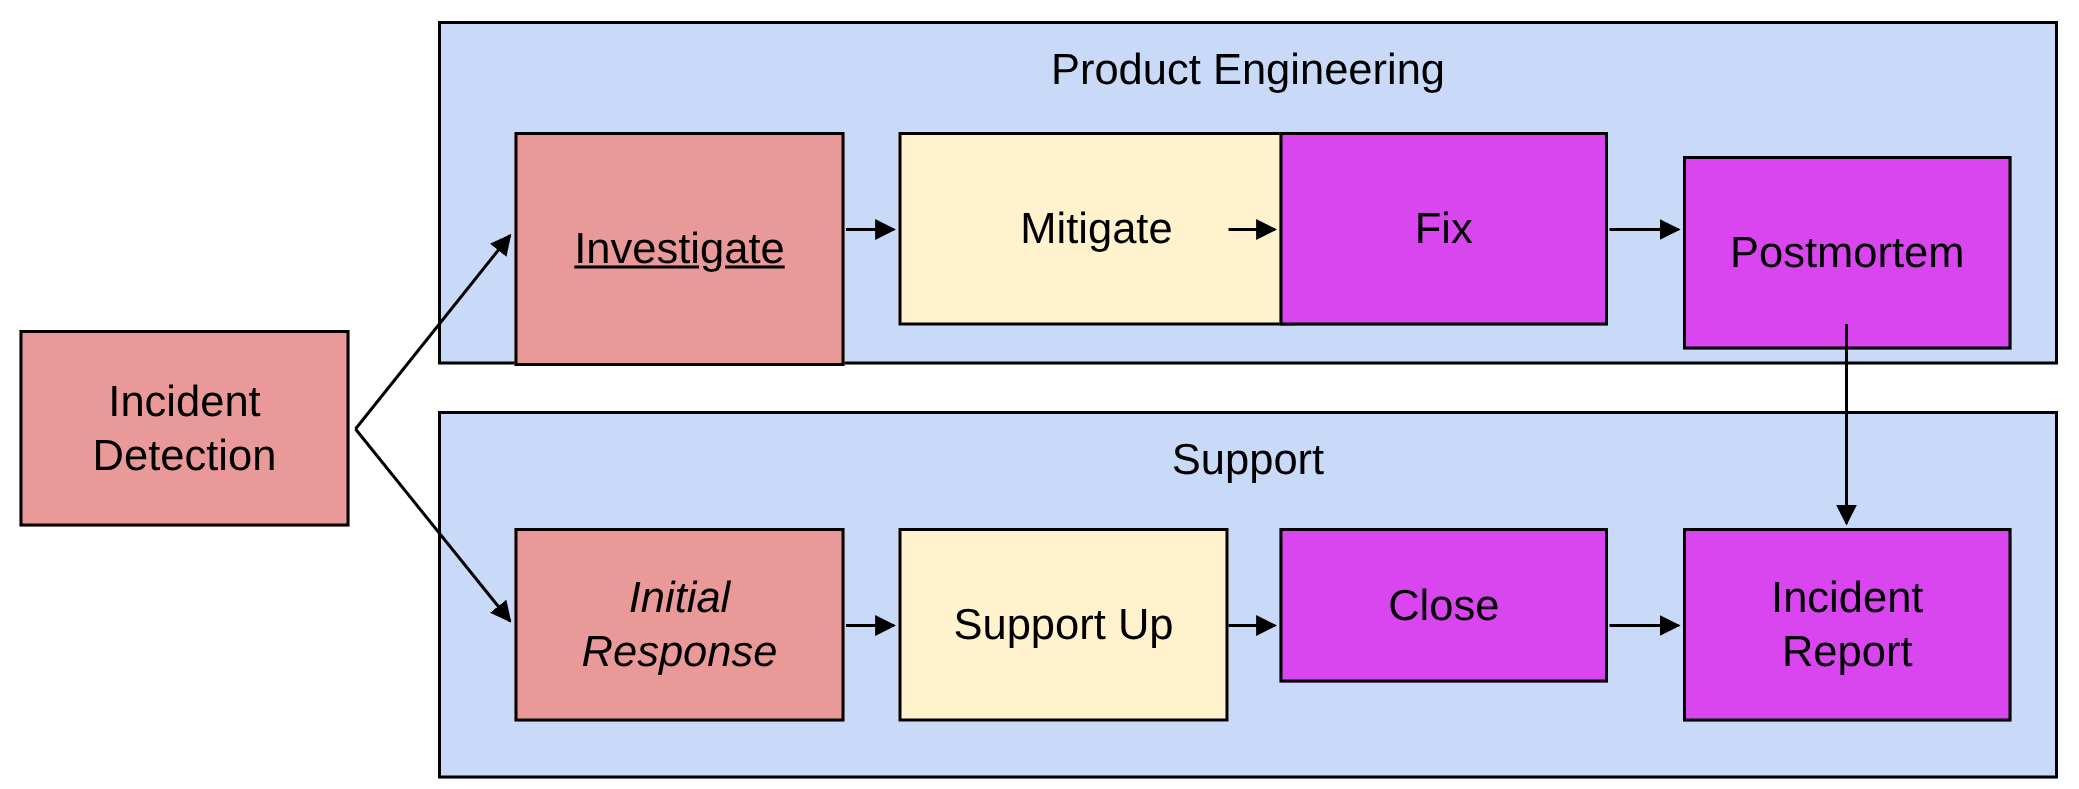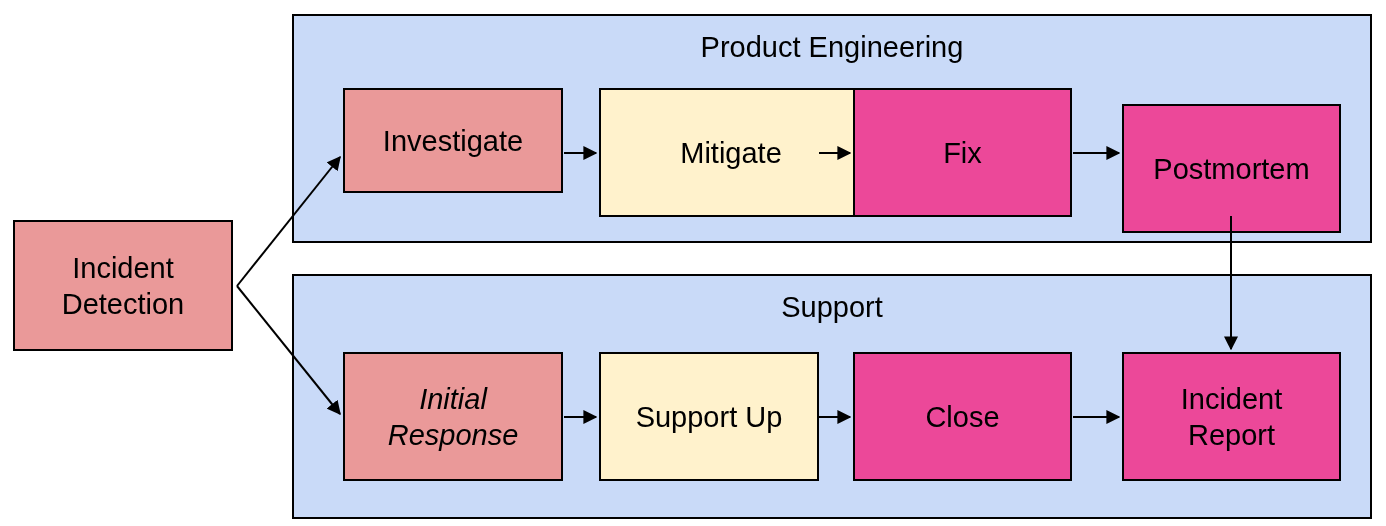--- a/index.html
+++ b/index.html
@@ -42,21 +42,21 @@
     justify-content: center;
     text-align: center;
     font-size: 29px;
     line-height: 36px;
     color: #000000;
     white-space: pre-line;
     z-index: 3;
   }
   .fill-red    { background: #ea9999; }
   .fill-yellow { background: #fff2cc; }
-  .fill-green  { background: #ec4899; }
+  .fill-green  { background: #d946ef; }
   .edge-layer {
     position: absolute;
     left: 0;
     top: 0;
     width: 1386px;
     height: 526px;
     z-index: 4;
     pointer-events: none;
   }
 </style>
@@ -69,34 +69,34 @@
     <div class="lane-title">Product Engineering</div>
   </div>
 
   <div class="lane" style="left:292px; top:274px; width:1080px; height:245px;">
     <div class="lane-title">Support</div>
   </div>
 
   <div class="node fill-red" style="left:13px; top:220px; width:220px; height:131px;">Incident
 Detection</div>
 
-  <div class="node fill-red" style="left:343px; top:88px; width:220px; height:105px;">Investigate</div>
+  <div class="node fill-red" style="left:343px; top:88px; width:220px; height:156px;text-decoration:underline;">Investigate</div>
 
   <div class="node fill-yellow" style="left:599px; top:88px; width:264px; height:129px;">Mitigate</div>
 
   <div class="node fill-green" style="left:853px; top:88px; width:219px; height:129px;">Fix</div>
 
   <div class="node fill-green" style="left:1122px; top:88px; width:219px; height:129px;margin-top:16px;">Postmortem</div>
 
   <div class="node fill-red" style="left:343px; top:352px; width:220px; height:129px;font-style:italic;">Initial
 Response</div>
 
   <div class="node fill-yellow" style="left:599px; top:352px; width:220px; height:129px;">Support Up</div>
 
-  <div class="node fill-green" style="left:853px; top:352px; width:219px; height:129px;">Close</div>
+  <div class="node fill-green" style="left:853px; top:352px; width:219px; height:103px;">Close</div>
 
   <div class="node fill-green" style="left:1122px; top:352px; width:219px; height:129px;">Incident
 Report</div>
 
   <svg class="edge-layer" viewBox="0 0 1386 526" xmlns="http://www.w3.org/2000/svg">
     <defs>
       <marker id="arrowhead" viewBox="0 0 10 10" refX="9" refY="5" markerWidth="7" markerHeight="7" orient="auto-start-reverse">
         <path d="M 0 0 L 10 5 L 0 10 z" fill="#000000"></path>
       </marker>
     </defs>

